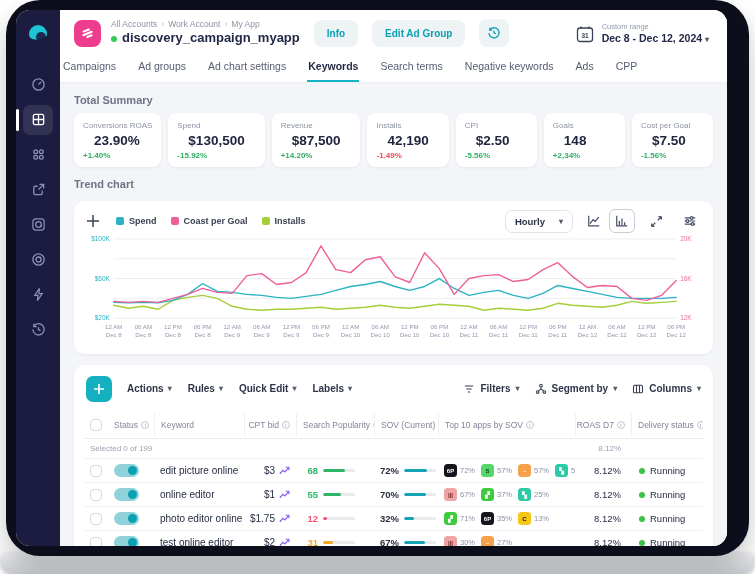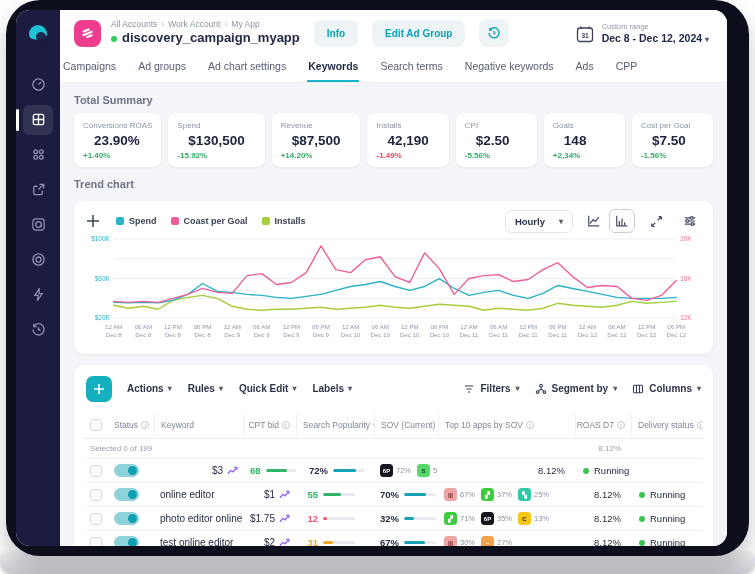--- a/index.html
+++ b/index.html
@@ -507,20 +507,23 @@
             <div class="sel-roas">8.12%</div>
           </div>
           <div id="tbody">
               <div class="grid trow">
                 <div class="cell">
                   <span class="cb"></span>
                 </div>
                 <div class="cell">
                   <span class="tgl"></span>
                 </div>
+                <div class="cell">
+                  <span class="kw">edit picture online</span>
+                </div>
                 <div class="cell bidc">
                   <span class="bid">$3</span>
                   <span><svg width="11" height="11" viewBox="0 0 12 12" fill="none" stroke="#8b5cf6" stroke-width="1.4">
                       <path d="M1 9.5 L4.2 5.8 L6.5 7.6 L10.5 2.8"></path>
                       <path d="M7.5 2.5 L10.8 2.5 L10.8 5.8" stroke-width="1.2"></path>
                     </svg></span>
                 </div>
                 <div class="cell">
                   <span class="popv" style="color: rgb(47, 181, 104);">68</span>
                   <span class="mbar">

